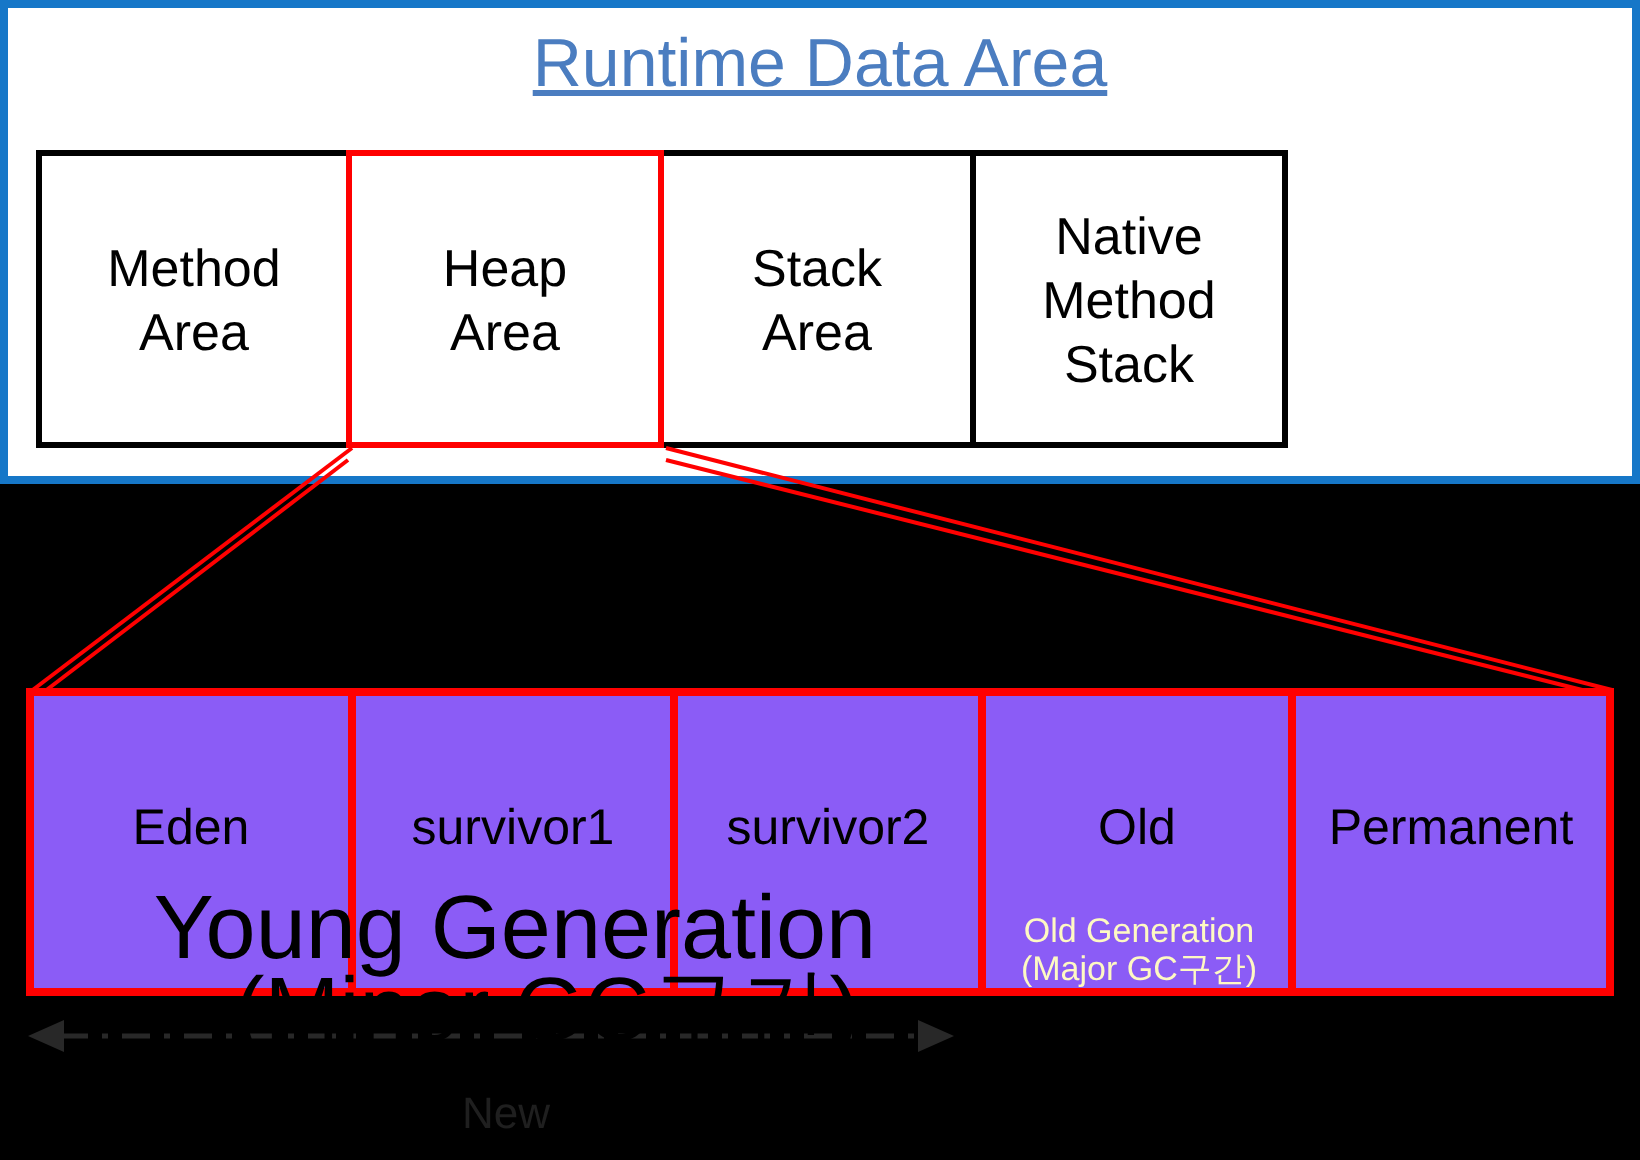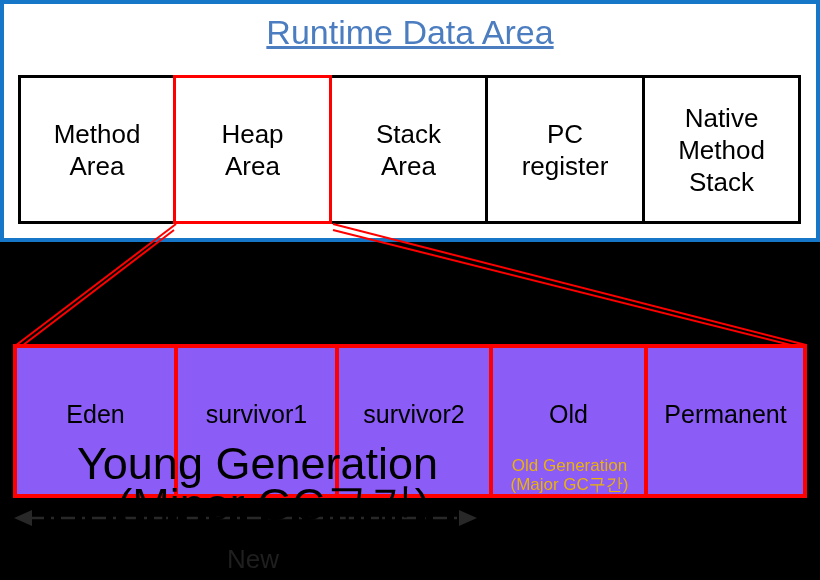--- a/index.html
+++ b/index.html
@@ -112,50 +112,48 @@
   .young-gen .yg-line1 { font-size: 45px; line-height: 46px; }
   .young-gen .yg-line2 { font-size: 45px; line-height: 46px; margin-top: -5px; padding-left: 32px; }
 
   .old-gen {
     position: absolute;
     left: 493px; top: 456px;
     width: 153px;
     text-align: center;
     font-size: 17px;
     line-height: 19px;
-    color: #eab308;
+    color: #fef9c3;
     z-index: 5;
   }
 
   
   .new-label {
     position: absolute;
     left: 193px; top: 544px;
     width: 120px;
     text-align: center;
-    font-size: 26px;
+    font-size: 22px;
     color: #1f1f1f;
     z-index: 2;
   }
 </style>
 </head>
 <body>
 
 <div class="blue-panel"></div>
 <div class="rda-title">Runtime Data Area</div>
 
 <div class="box-row">
   <div class="rbox b0">Method
 Area</div>
   <div class="rbox b1 hl">Heap
 Area</div>
   <div class="rbox b2">Stack
 Area</div>
-  <div class="rbox b3">PC
-register</div>
   <div class="rbox b4">Native
 Method
 Stack</div>
 </div>
 
 <svg class="overlay-svg" viewBox="0 0 820 580" xmlns="http://www.w3.org/2000/svg">
   <line x1="176" y1="224" x2="15" y2="346" stroke="#ff0000" stroke-width="2"></line>
   <line x1="174" y1="230" x2="18" y2="349" stroke="#ff0000" stroke-width="2"></line>
   <line x1="333" y1="224" x2="806" y2="345" stroke="#ff0000" stroke-width="2"></line>
   <line x1="333" y1="230" x2="803" y2="348" stroke="#ff0000" stroke-width="2"></line>

